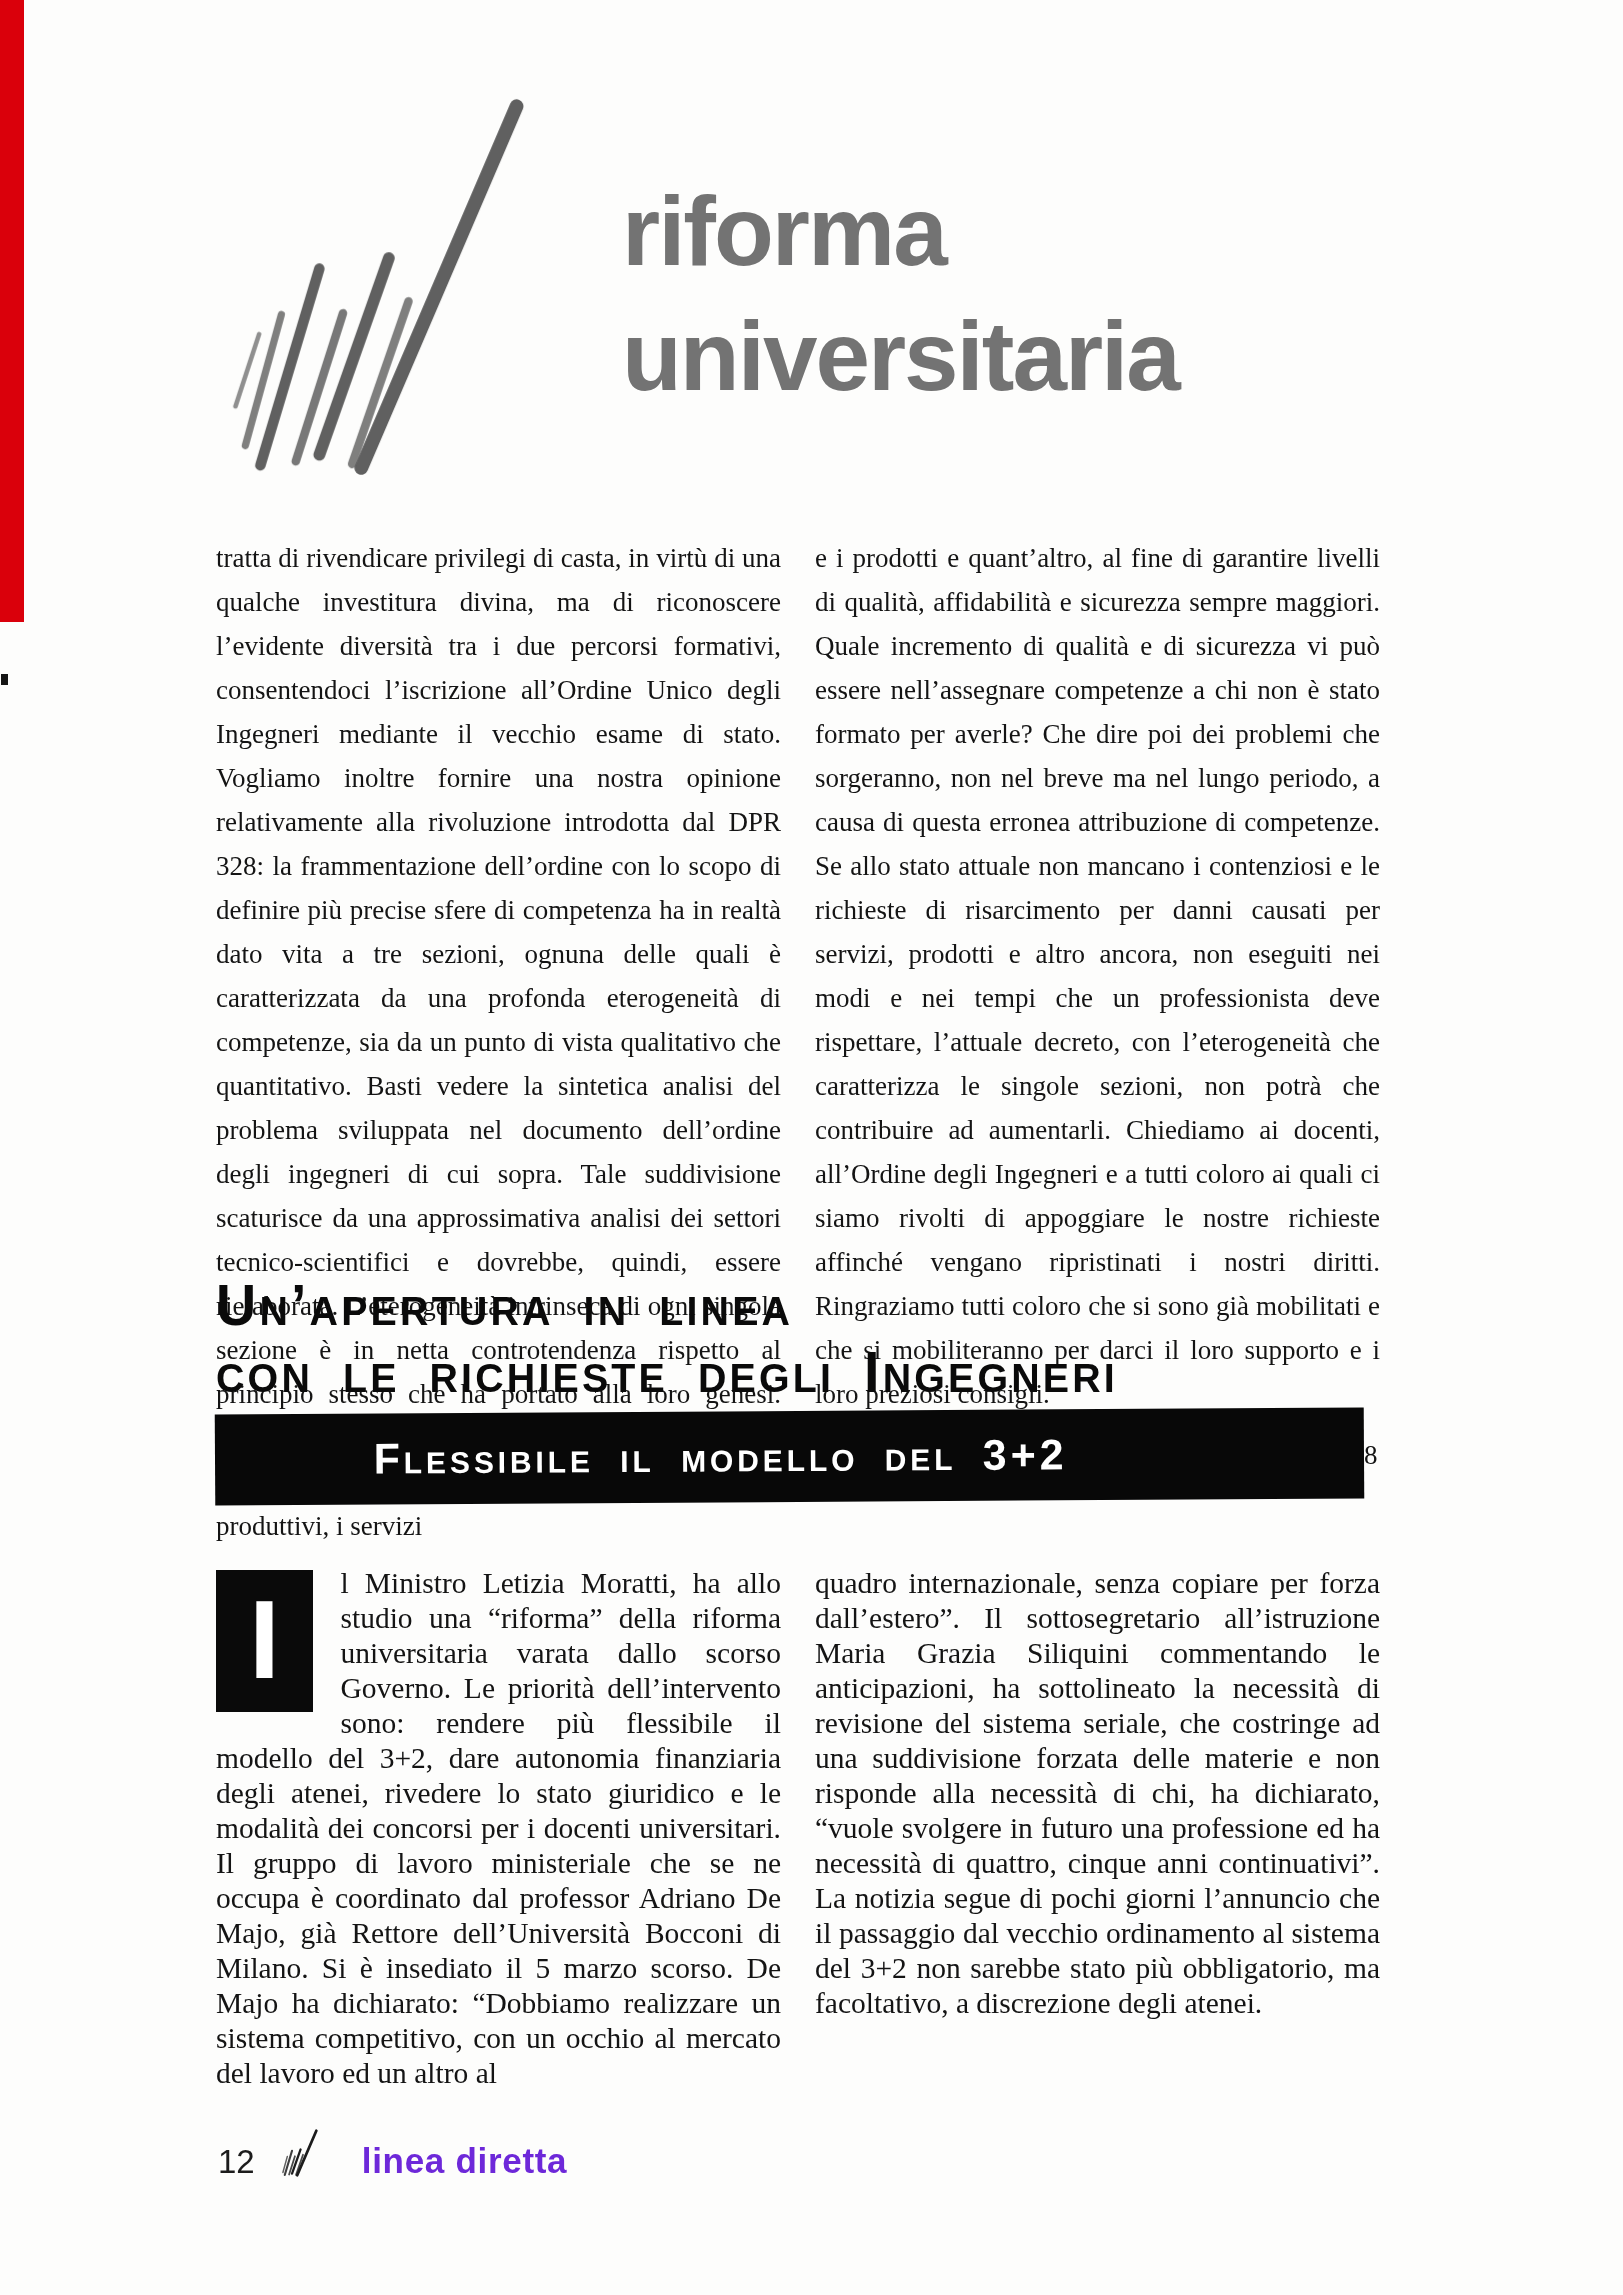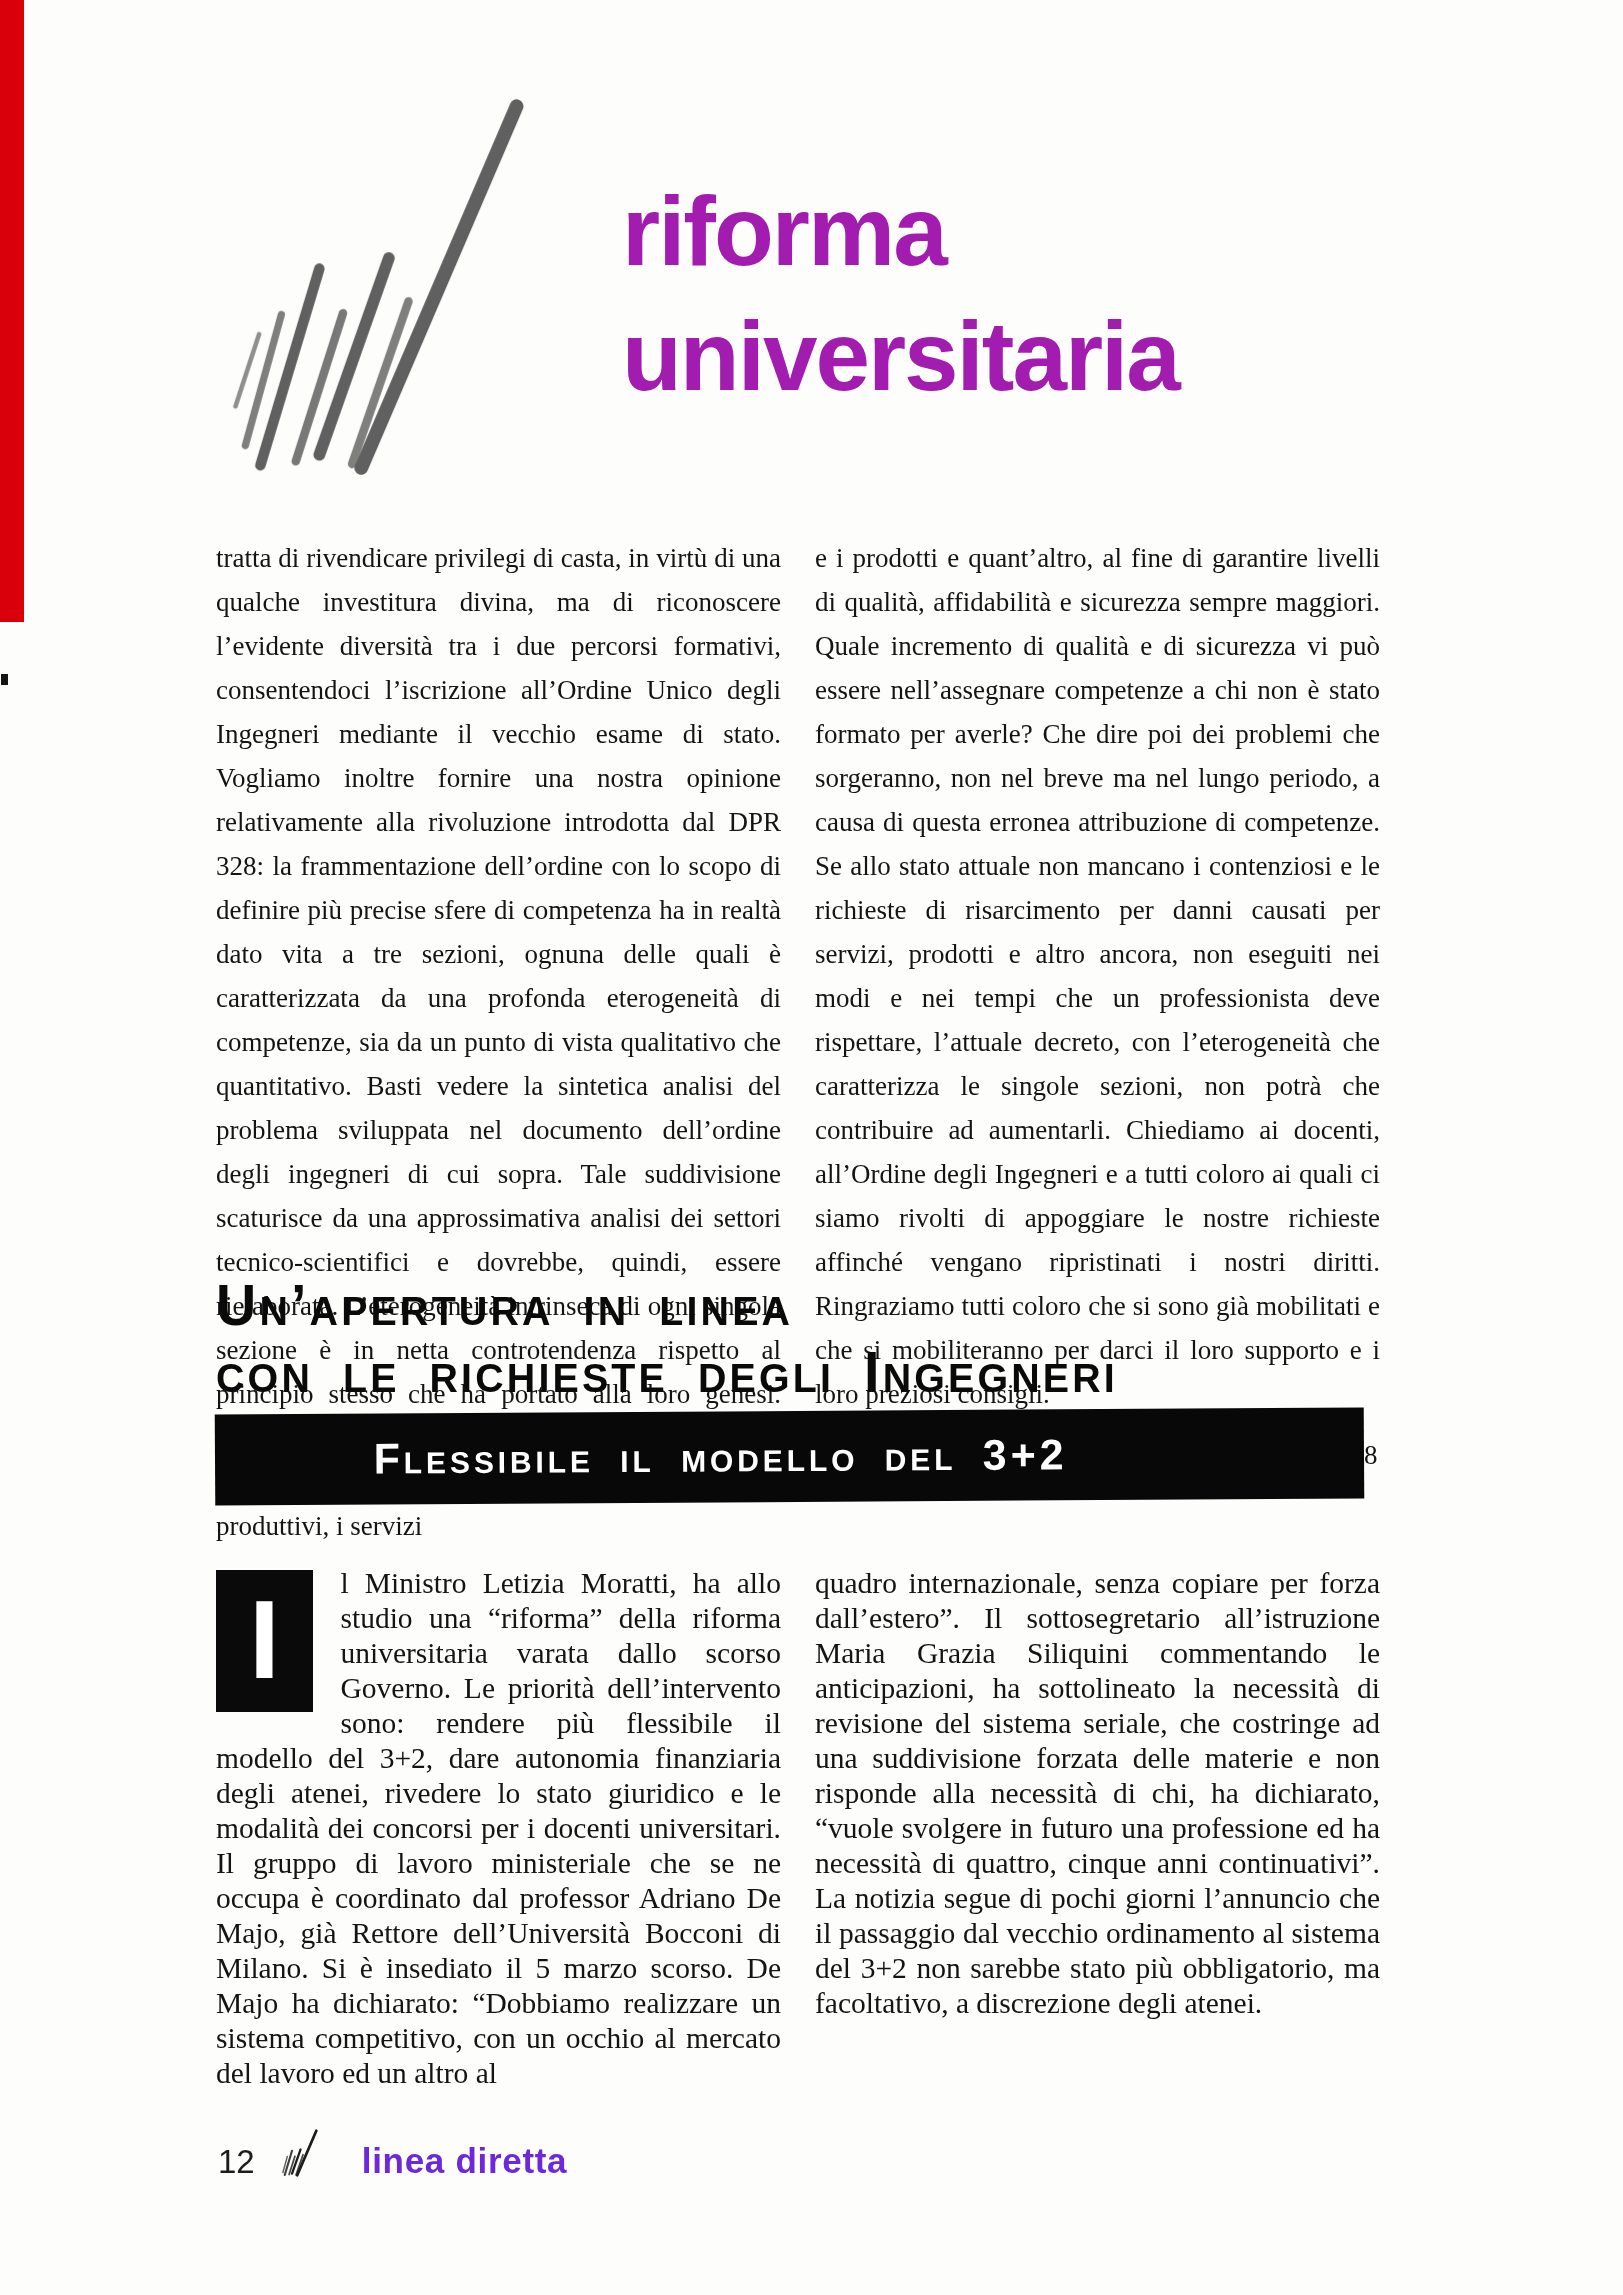--- a/index.html
+++ b/index.html
@@ -12,21 +12,21 @@
   
   .red-bar{position:absolute;left:0;top:0;width:23.6px;height:622px;background:#da000b;}
   .speck{position:absolute;left:1.3px;top:674px;width:7.2px;height:10.5px;background:#151515;}
 
   
   .scribble{position:absolute;left:197px;top:97px;width:512px;height:380px;}
   .masthead-line{
     position:absolute;left:622px;
     font-family:"Liberation Sans", sans-serif;
     font-weight:700;font-size:98px;line-height:98px;
-    letter-spacing:-2px;color:#a21caf;
+    letter-spacing:-2px;color:#737373;
   }
   .masthead-line.l1{top:182px;}
   .masthead-line.l2{top:307px;}
 
   
   .col{position:absolute;width:565px;text-align:justify;}
   .top-col{top:536px;font-size:27px;line-height:44px;}
   .col.c1{left:216px;}
   .col.c2{left:815px;}
   .signature{margin-top:17px;text-align:right;padding-right:2.6px;font-size:27px;}

